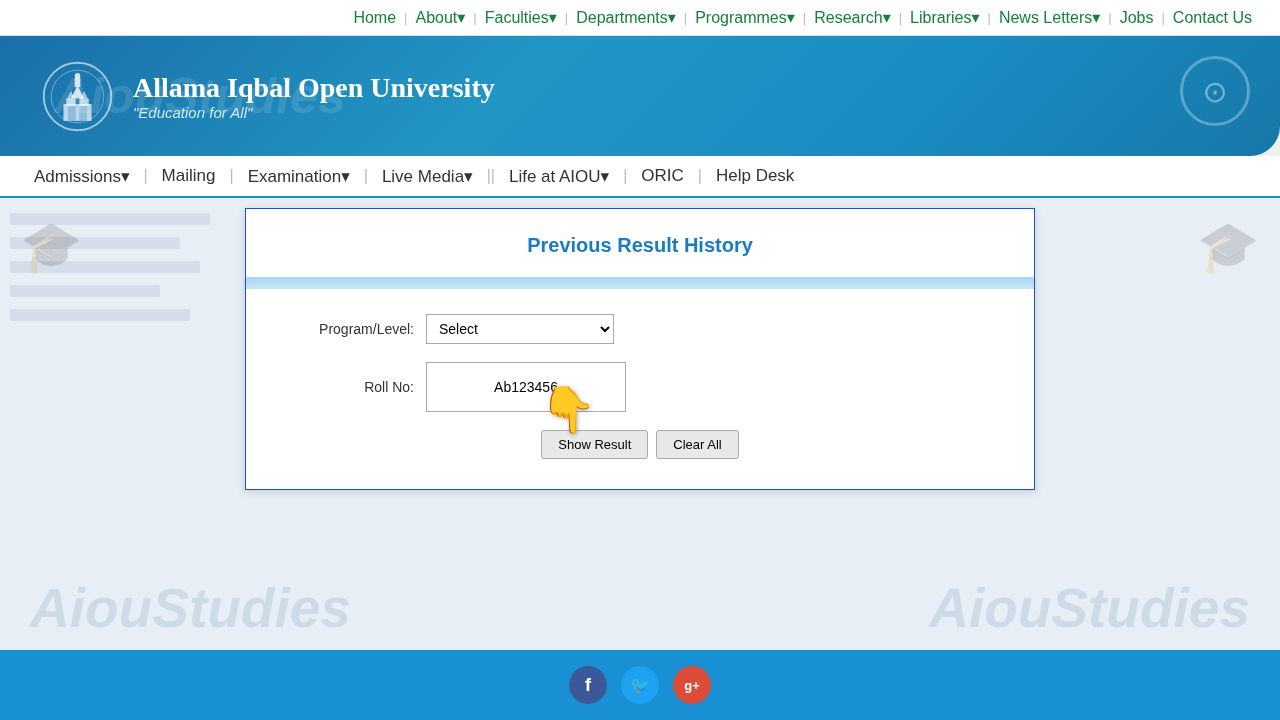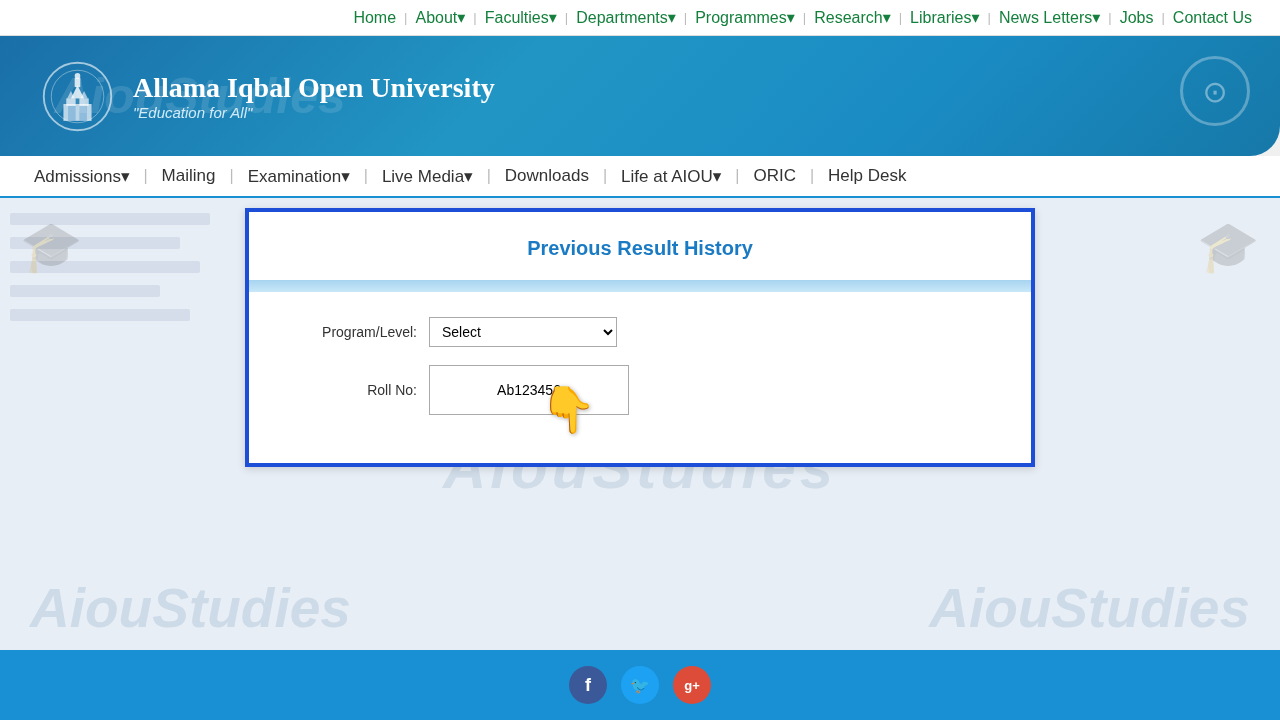--- a/index.html
+++ b/index.html
@@ -127,21 +127,21 @@
     }
 
     
     .form-container {
       position: absolute;
       top: 10px;
       left: 50%;
       transform: translateX(-50%);
       width: 790px;
       background: #fff;
-      border: 4px solid #1d4ed8;
+      border: 1px solid #1d4ed8;
       box-shadow: 0 2px 8px rgba(0,0,0,0.15);
     }
     .form-title {
       text-align: center;
       padding: 25px 20px 20px;
       color: #1a7bc4;
       font-size: 20px;
       font-weight: bold;
     }
     .form-blue-bar {
@@ -310,21 +310,20 @@
 
 <nav class="secondary-nav">
   <a>Admissions▾</a>
   <span class="sep">|</span>
   <a>Mailing</a>
   <span class="sep">|</span>
   <a>Examination▾</a>
   <span class="sep">|</span>
   <a>Live Media▾</a>
   <span class="sep">|</span>
-  <a>Downloads</a>
   <span class="sep">|</span>
   <a>Life at AIOU▾</a>
   <span class="sep">|</span>
   <a>ORIC</a>
   <span class="sep">|</span>
   <a>Help Desk</a>
 </nav>
 
 <div class="main-area">
 
@@ -361,20 +360,24 @@
           <option>M.A / M.Sc</option>
           <option>Ph.D</option>
         </select>
       </div>
 
       <div class="form-row">
         <label class="form-label">Roll No:</label>
         <input class="form-input" type="text" value="Ab123456" style="">
       </div>
 
+      <div class="form-buttons">
+        <button class="btn-show">Show Result</button>
+        <button class="btn-clear">Clear All</button>
+      </div>
     </div>
   </div>
 
   <div class="hand-cursor">👇</div>
 
 </div>
 
 <div class="social-bar">
   <a class="social-icon social-fb">
     <span>f</span>

